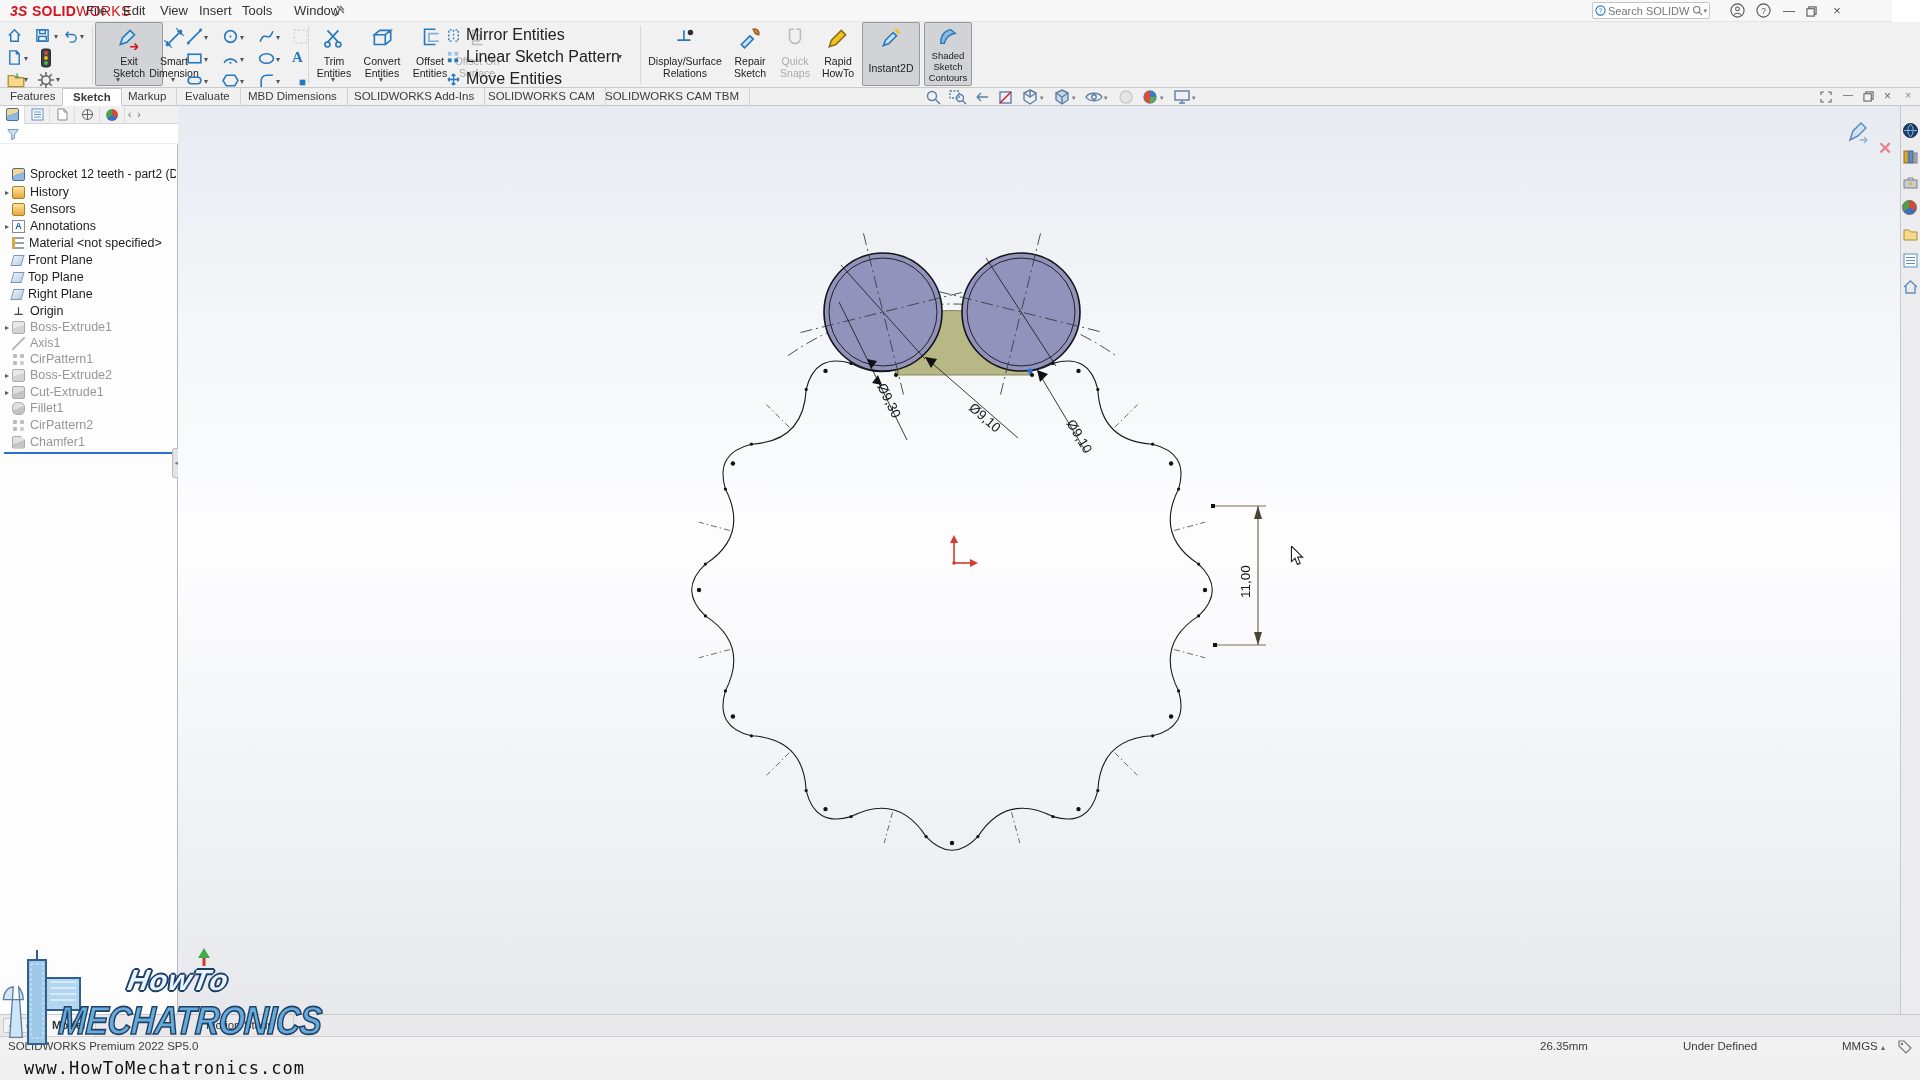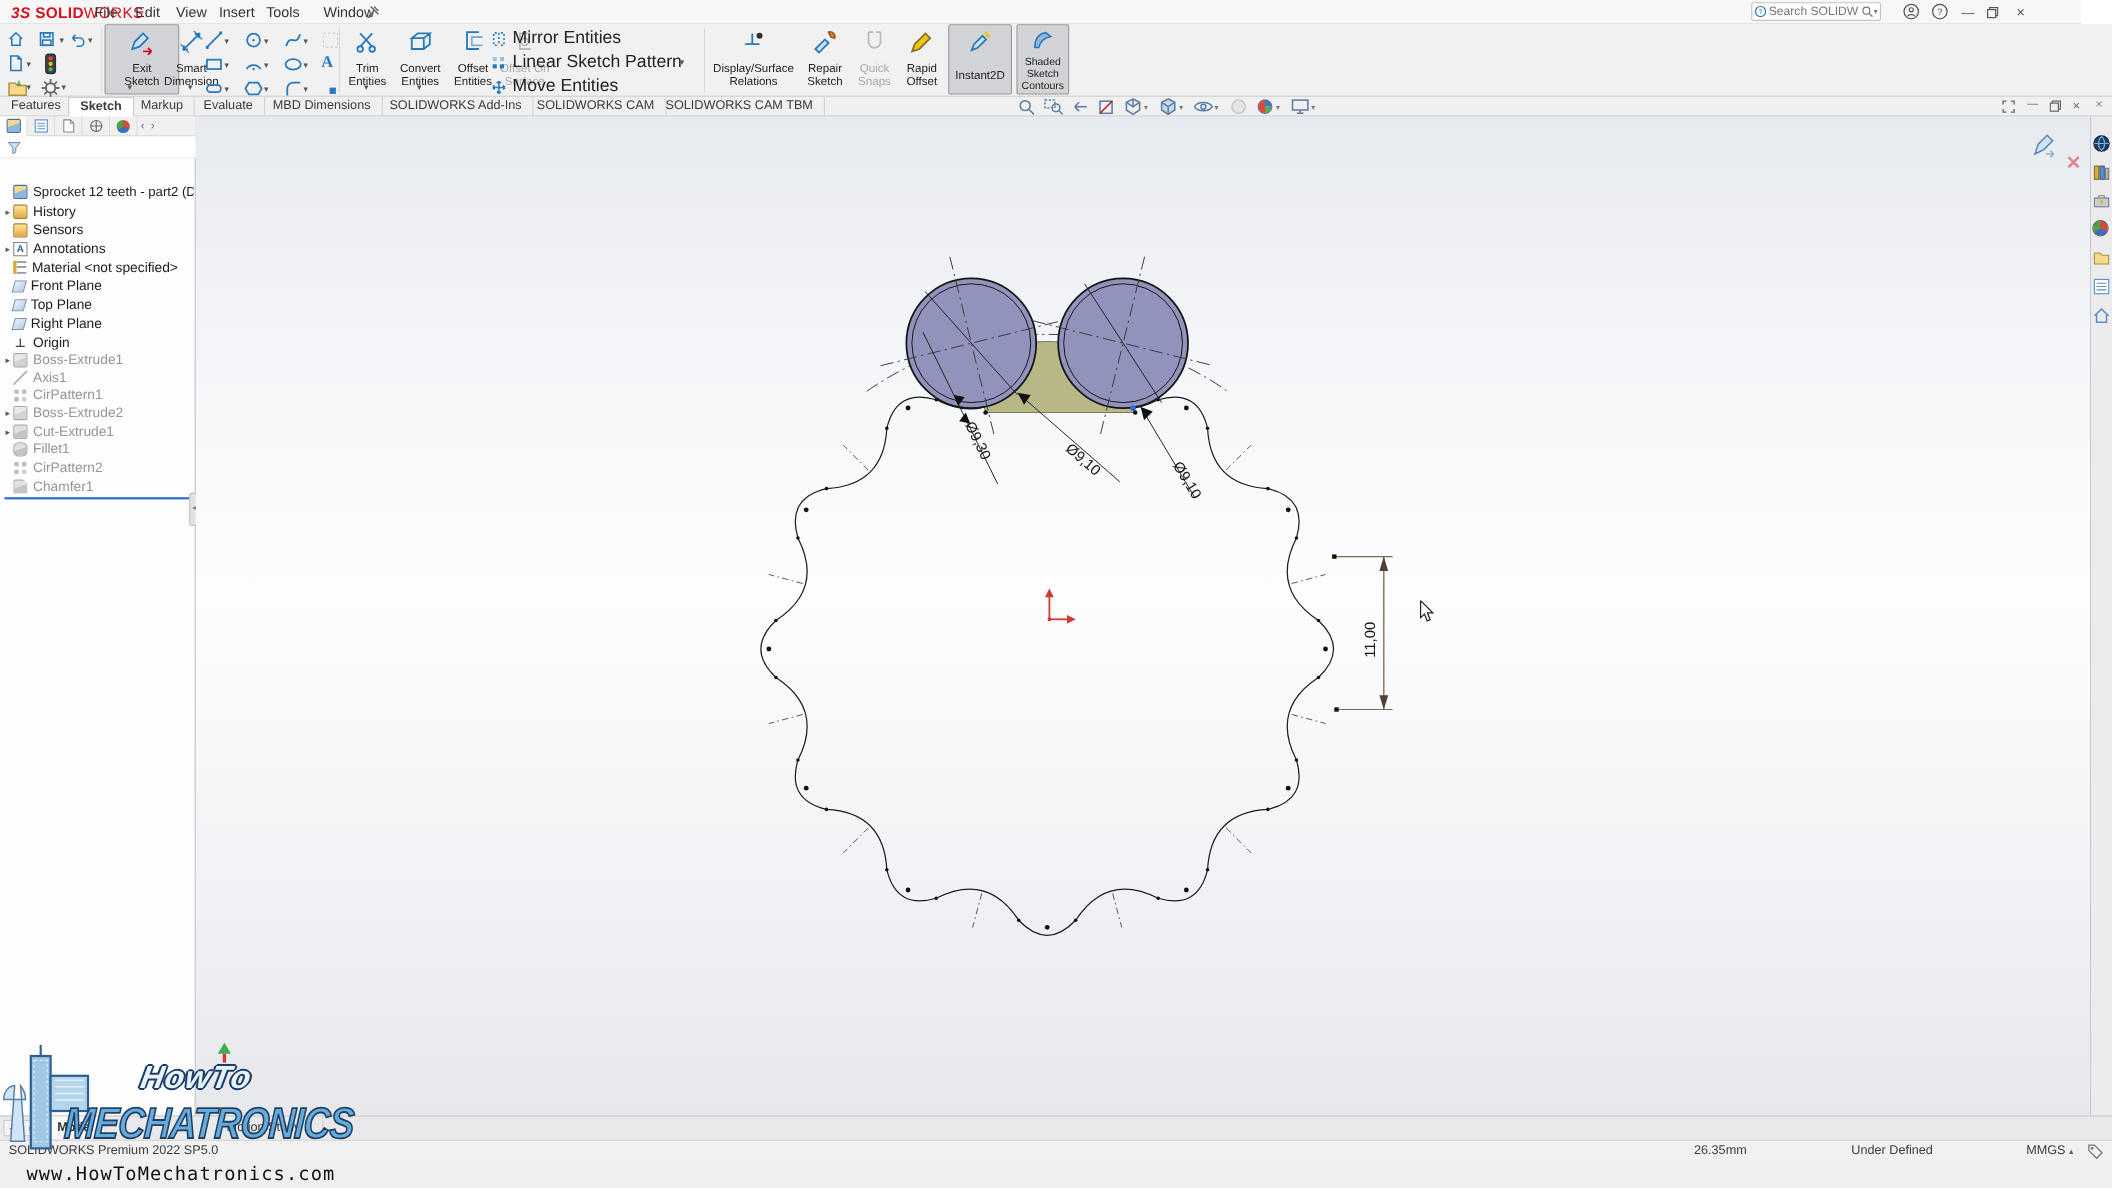--- a/index.html
+++ b/index.html
@@ -323,21 +323,21 @@
         <path d="M6 3v8a5 5 0 0 0 10 0V3M6 3h4M12 3h4"></path>
       </svg>
     <div class="blabel">Quick
 Snaps</div>
   </div>
   <div class="bigbtn" style="left:818px;width:40px">
     <svg class="bi" viewBox="0 0 22 22">
         <path d="M3 19l2-6 9-9 4 4-9 9z" fill="#f0c419" stroke="#8a6d1d"></path>
       </svg>
     <div class="blabel">Rapid
-Offset</div>
+HowTo</div>
   </div>
   <div class="bigbtn pressed" style="left:862px;width:58px">
     <svg class="bi" viewBox="0 0 22 22">
         <path d="M4 18l2-5 7-7 3 3-7 7z" fill="#cfe3f4"></path>
         <path d="M15 3l4 4" stroke="#f0c419" stroke-width="2.5"></path>
       </svg>
     <div class="blabel" style="margin-top:8px">Instant2D</div>
   </div>
   <div class="bigbtn pressed" style="left:924px;width:48px">
     <svg class="bi" style="width:20px;height:20px" viewBox="0 0 22 22">

